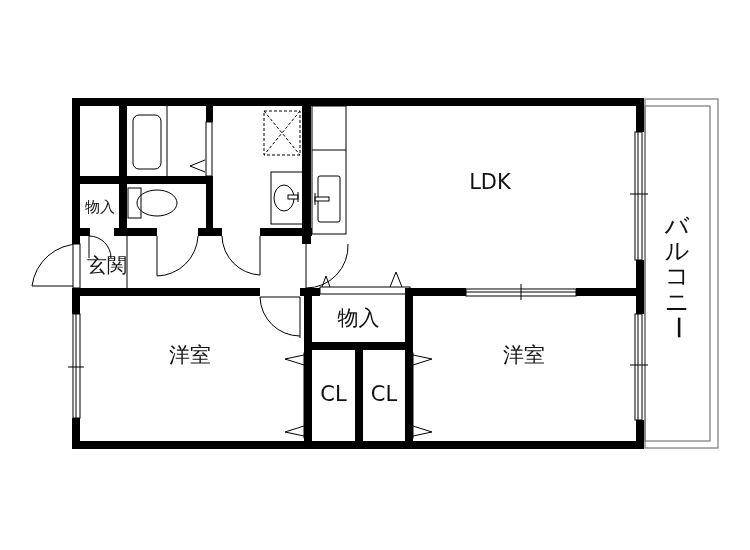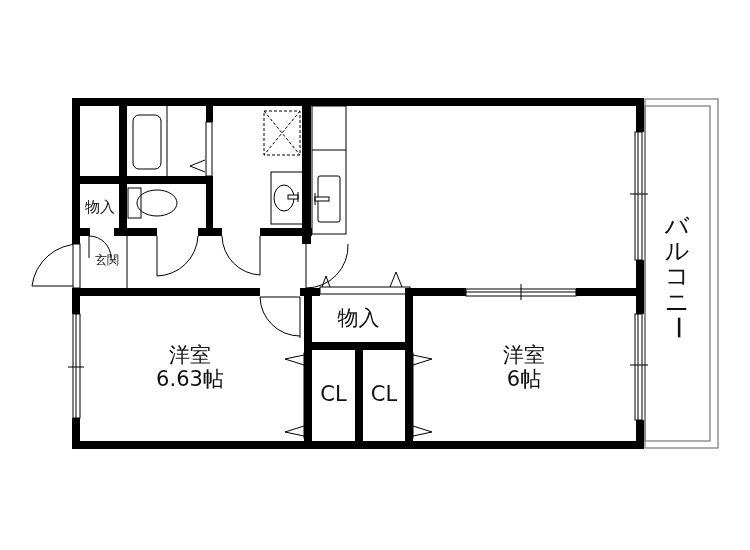--- a/index.html
+++ b/index.html
@@ -122,34 +122,33 @@
 <div class="w" style="left:80px;top:288px;width:180px;height:8px;"></div>
 <div class="w" style="left:300px;top:288px;width:20px;height:8px;"></div>
 <div class="w" style="left:410px;top:288px;width:56px;height:8px;"></div>
 <div class="w" style="left:576px;top:288px;width:68px;height:8px;"></div>
 <div class="w" style="left:304px;top:288px;width:8px;height:161px;"></div>
 <div class="w" style="left:405px;top:288px;width:8px;height:161px;"></div>
 <div class="w" style="left:304px;top:342px;width:109px;height:8px;"></div>
 <div class="w" style="left:355px;top:342px;width:8px;height:107px;"></div>
 
 <div class="lbl big" style="left:440px;top:170px;width:100px;">
+  <div>LDK</div>
 </div>
 <div class="lbl big" style="left:140px;top:343px;width:100px;">
   <div>洋室</div>
-  <div>6.63帖</div>
 </div>
 <div class="lbl big" style="left:474px;top:343px;width:100px;">
   <div>洋室</div>
-  <div>6帖</div>
 </div>
 <div class="lbl big" style="left:312px;top:306px;width:93px;">物入</div>
 <div class="lbl sm" style="left:80px;top:199px;width:40px;">物入</div>
 <div class="lbl big" style="left:312px;top:382px;width:43px;">CL</div>
 <div class="lbl big" style="left:363px;top:382px;width:42px;">CL</div>
-<div class="lbl" style="left:80px;top:254px;width:54px;font-size:12px;">玄関</div>
+<div class="lbl" style="left:80px;top:254px;width:54px;font-size:20px;">玄関</div>
 <div class="vert" style="left:662px;top:214px;">
   <span>バ</span>
   <span>ル</span>
   <span>コ</span>
   <span>ニ</span>
   <span style="transform:rotate(90deg);">ー</span>
 </div>
 </div>
 
 </body></html>

